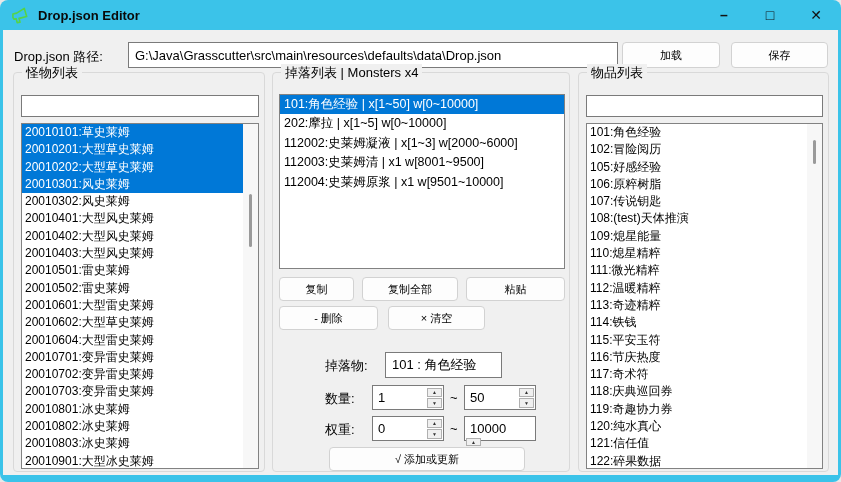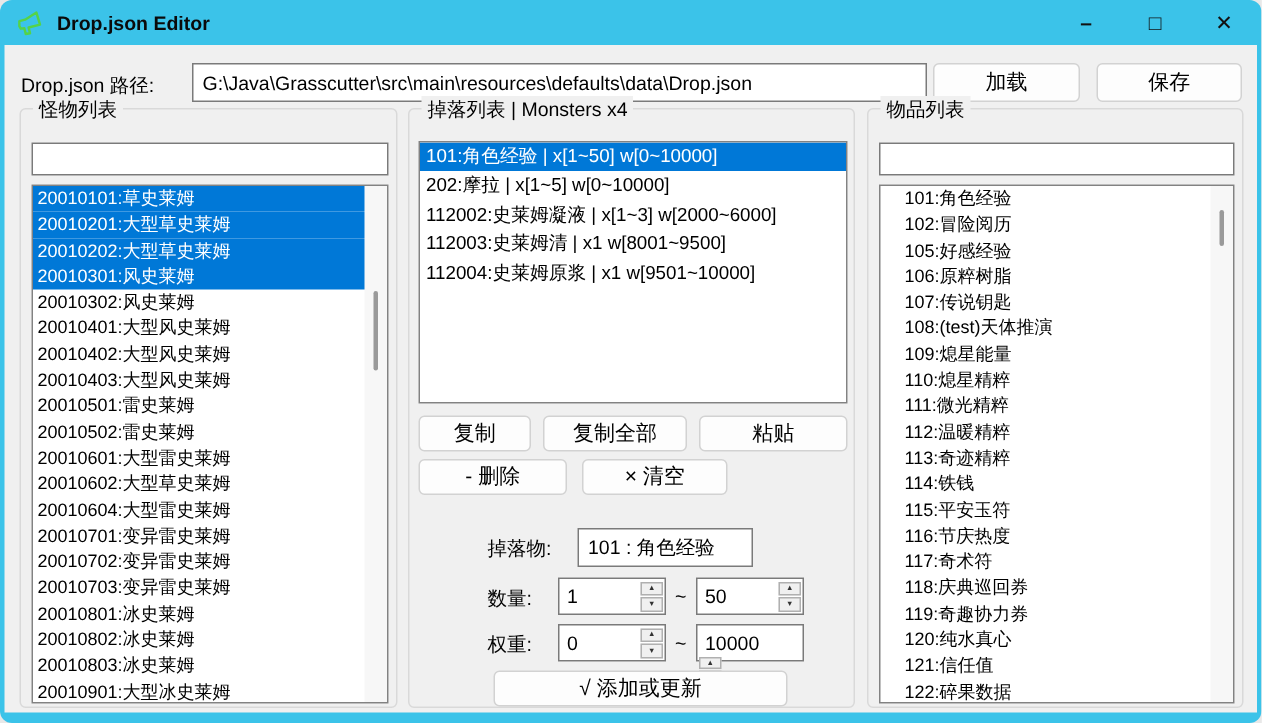--- a/index.html
+++ b/index.html
@@ -27,21 +27,21 @@
   }
 
   .lbl { position: absolute; font-size: 13px; color: #000; white-space: nowrap; }
 
   .textbox {
     position: absolute; background: #fff; border: 1px solid #7a7a7a;
     font-family: inherit; font-size: 13px; color: #000; padding: 0 6px; outline: none;
   }
   .btn {
     position: absolute; background: #fdfdfd; border: 1px solid #d2d2d2; border-radius: 4px;
-    font-family: inherit; font-size: 14px; color: #000;
+    font-family: inherit; font-size: 11px; color: #000;
     display: flex; align-items: center; justify-content: center; cursor: default;
   }
 
   .groupbox { position: absolute; border: 1px solid #d9d9d9; border-radius: 4px; }
   .gb-label {
     position: absolute; top: -9px; left: 8px; background: #f0f0f0;
     padding: 0 4px; font-size: 13px; color: #000; white-space: nowrap;
   }
 
   .listbox {
@@ -177,21 +177,21 @@
           <span class="spin-btn">▼</span>
         </span>
       </div>
 
       <button class="btn" style="left:56px; top:374px; width:196px; height:24px;">√ 添加或更新</button>
     </div>
 
     <div class="groupbox" style="left:575px; top:42px; width:251px; height:400px;">
       <span class="gb-label">物品列表</span>
       <input class="textbox" style="left: 7px; top: 22px; width: 237px; height: 22px;" value="">
-      <div class="listbox" style="left:7px; top:50px; width:237px; height:346px;padding-left:13px;">
+      <div class="listbox" style="left:7px; top:50px; width:237px; height:346px;">
           <div class="list-row">101:角色经验</div>
           <div class="list-row">102:冒险阅历</div>
           <div class="list-row">105:好感经验</div>
           <div class="list-row">106:原粹树脂</div>
           <div class="list-row">107:传说钥匙</div>
           <div class="list-row">108:(test)天体推演</div>
           <div class="list-row">109:熄星能量</div>
           <div class="list-row">110:熄星精粹</div>
           <div class="list-row">111:微光精粹</div>
           <div class="list-row">112:温暖精粹</div>

